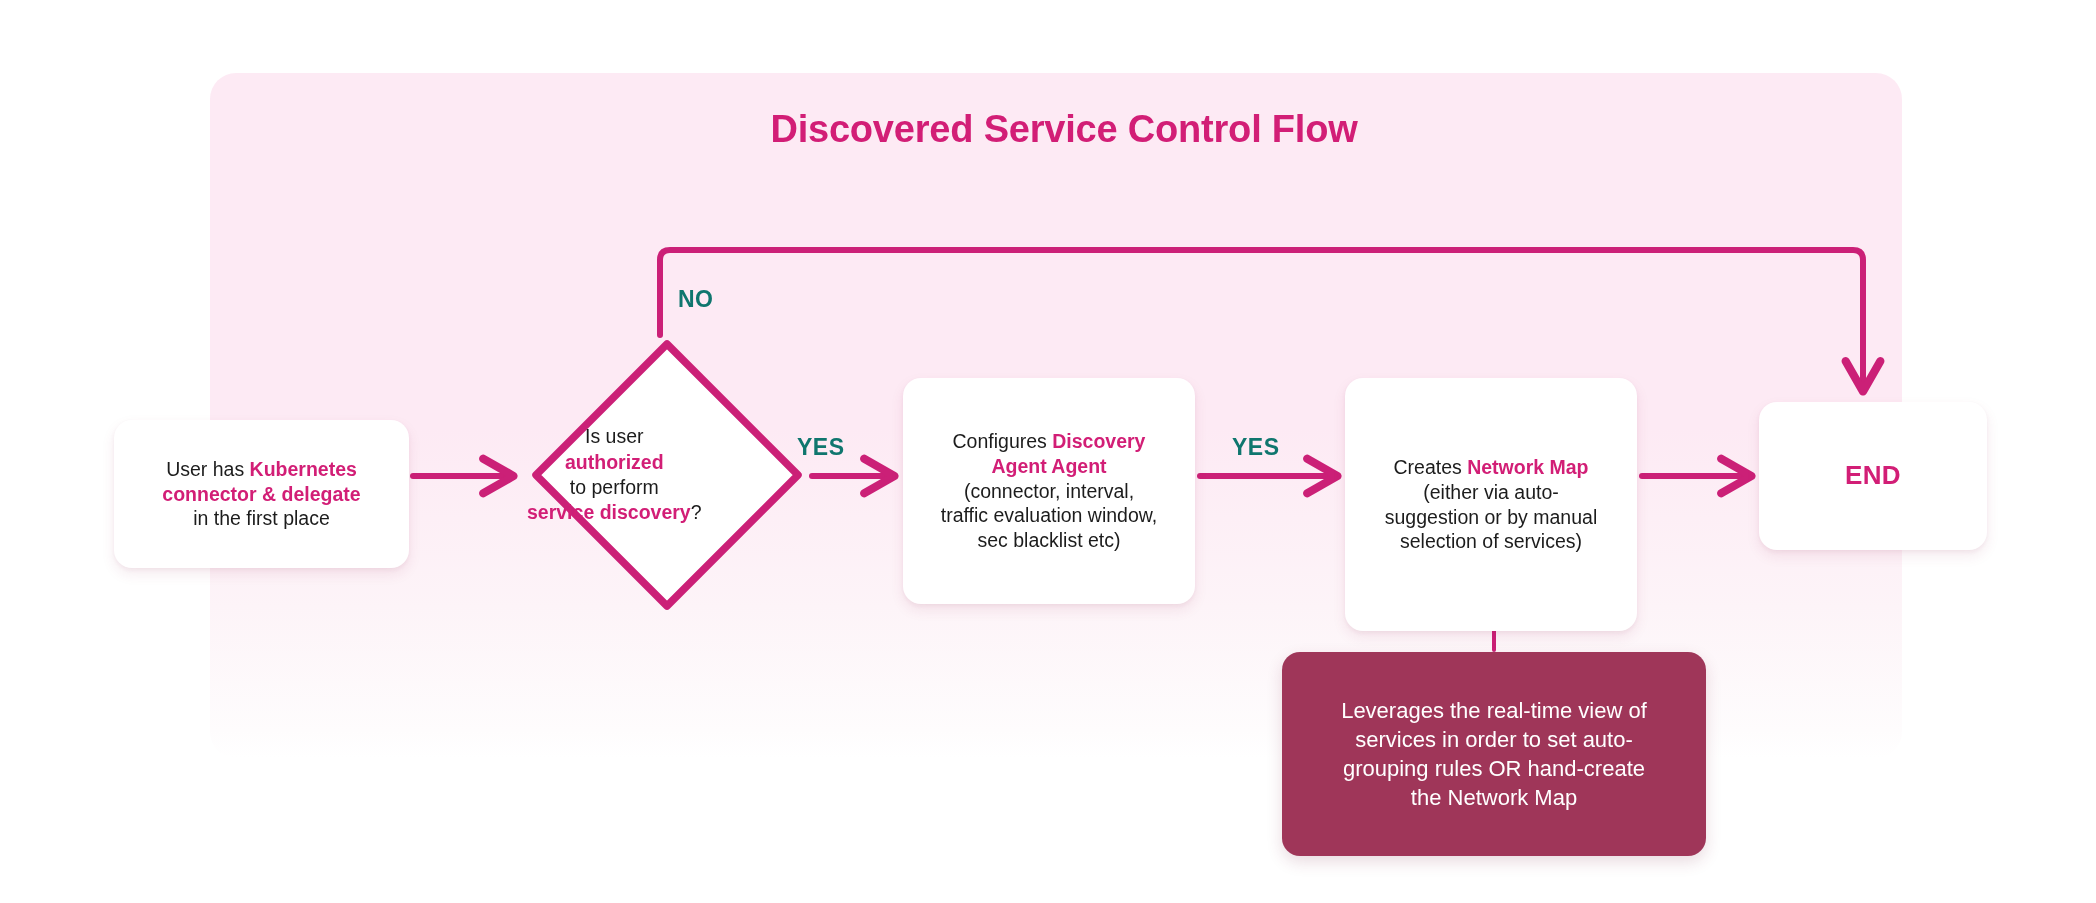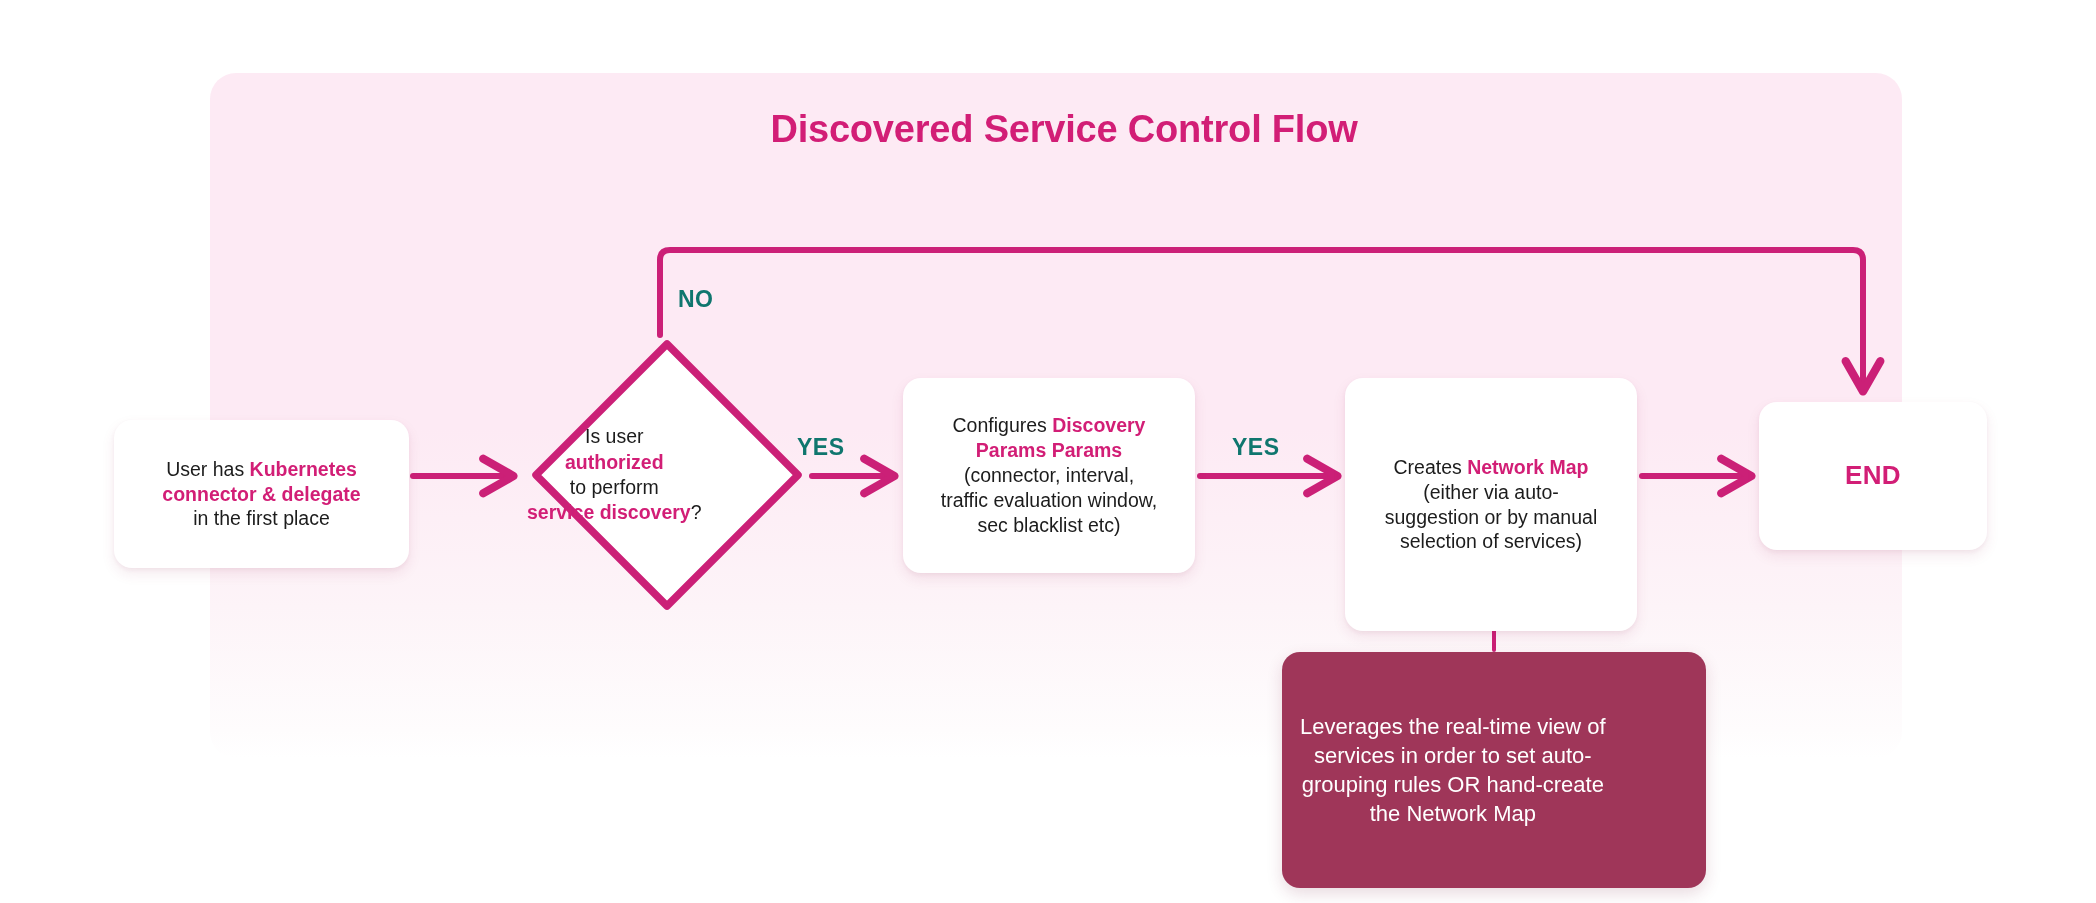--- a/index.html
+++ b/index.html
@@ -66,21 +66,21 @@
     align-items: center;
     justify-content: center;
     box-sizing: border-box;
     text-align: center;
     color: #1c1c1c;
     font-size: 19.5px;
     line-height: 1.28;
   }
 
   #node-start  { left: 114px;  top: 420px; width: 295px; height: 148px; padding: 0 16px; }
-  #node-config { left: 903px;  top: 378px; width: 292px; height: 195px; padding: 8px 12px; }
+  #node-config { left: 903px;  top: 378px; width: 292px; height: 226px; padding: 8px 12px; }
   #node-map    { left: 1345px; top: 378px; width: 292px; height: 253px; padding: 4px 16px; }
   #node-end    { left: 1759px; top: 402px; width: 228px; height: 148px; }
 
   #node-end .end-label {
     color: #D21E76;
     font-size: 26px;
     font-weight: bold;
     letter-spacing: 0.4px;
   }
 
@@ -107,27 +107,27 @@
     line-height: 1.3;
     color: #1c1c1c;
   }
 
   
   #note {
     position: absolute;
     left: 1282px;
     top: 652px;
     width: 424px;
-    height: 236px;
+    height: 204px;
     background: #9F3659;
     border-radius: 18px;
     box-shadow: 0 6px 16px rgba(120, 30, 65, 0.16);
     display: flex;
     align-items: center;
-    justify-content: flex-start;
+    justify-content: center;
     text-align: center;
     color: #ffffff;
     font-size: 22px;
     line-height: 1.33;
     padding: 0 18px;
     box-sizing: border-box;
   }
 
   
   .edge-label {
@@ -208,21 +208,21 @@
       </div>
     </div>
   </div>
 
   <div class="card" id="node-config">
     <div>
       <div>
         <span>Configures </span><span class="hl">Discovery</span>
       </div>
       <div>
-        <span class="hl">Params Params</span>
+        <span class="hl">Agent Agent</span>
       </div>
       <div>
         <span>(connector, interval,</span>
       </div>
       <div>
         <span>traffic evaluation window,</span>
       </div>
       <div>
         <span>sec blacklist etc)</span>
       </div>

